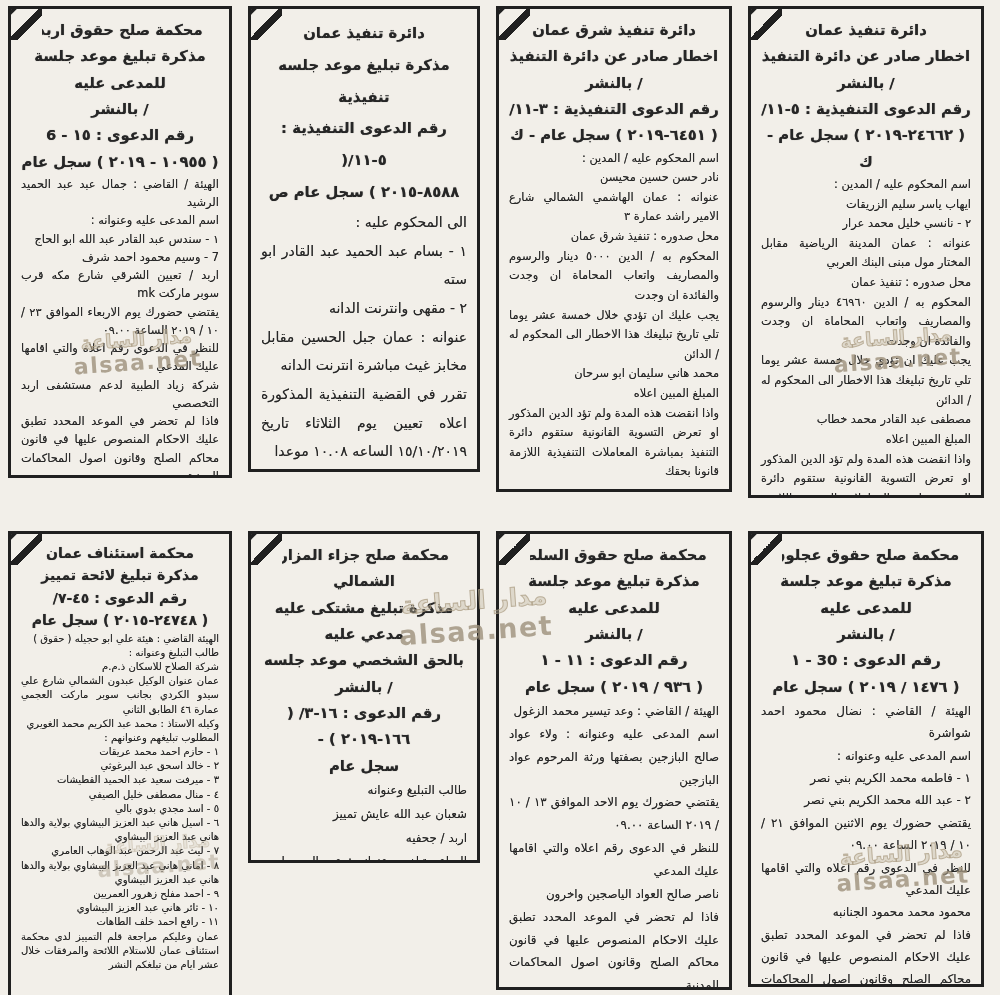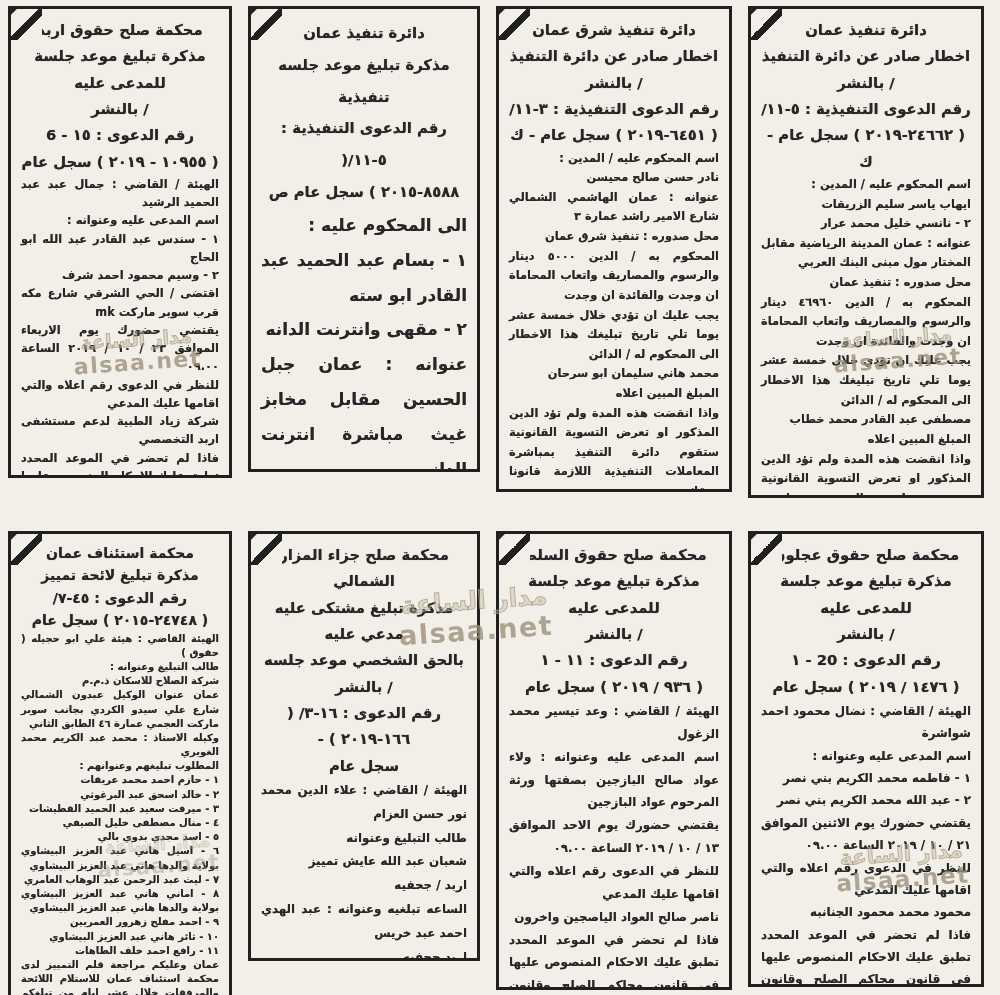--- a/index.html
+++ b/index.html
@@ -32,31 +32,31 @@
     pointer-events:none;
   }
   
   .notice::after{
     content:"";position:absolute;top:2px;left:-14px;width:26px;height:4px;
     background:#202020;transform:rotate(-45deg);
     pointer-events:none;
   }
   .n-header{ text-align:center;font-weight:700;font-size:14.8px;line-height:1.78;
     text-shadow:0 0 .7px rgba(35,35,35,.7);}
-  .n-body{ text-align:justify;font-weight:700;letter-spacing:.1px;
+  .n-body{ text-align:justify;font-weight:400;letter-spacing:.1px;
     text-shadow:0 0 .6px rgba(45,45,45,.6);}
   .n-body div{margin:0;}
   .n-sig{font-weight:700;margin-top:10px;text-shadow:0 0 .6px rgba(45,45,45,.6);}
   
   .n1{height:472px}.n1 .n-body{font-size:11.4px;line-height:1.6}
-  .n2{height:466px}.n2 .n-header{line-height:2.15}.n2 .n-body{font-size:17px;line-height:2.05}
+  .n2{height:466px}.n2 .n-header{line-height:2.15}.n2 .n-body{font-size:14px;line-height:2.05}
   .n3{height:486px}.n3 .n-body{font-size:11.4px;line-height:1.72}
   .n4{height:492px}.n4 .n-body{font-size:11.4px;line-height:1.72}
   .n5{height:500px}.n5 .n-header{font-size:14px;line-height:1.6}.n5 .n-body{font-size:10px;line-height:1.42}
-  .n6{height:430px}.n6 .n-body{font-size:11.9px;line-height:2.0}
+  .n6{height:332px}.n6 .n-body{font-size:11.9px;line-height:2.0}
   .n7{height:459px}.n7 .n-body{font-size:11.9px;line-height:1.92}
   .n8{height:456px}.n8 .n-body{font-size:11.9px;line-height:1.88}
   
   .wm{position:absolute;text-align:center;pointer-events:none;transform:rotate(-4deg);}
   .wm .wm-ar{
     font-weight:700;color:rgba(190,178,156,.38);
     -webkit-text-stroke:1px rgba(172,158,132,.75);
     letter-spacing:1px;
   }
   .wm .wm-en{
@@ -77,22 +77,22 @@
         <div>محكمة صلح حقوق اربد</div>
         <div>مذكرة تبليغ موعد جلسة للمدعى عليه</div>
         <div>/ بالنشر</div>
         <div>رقم الدعوى : ١٥ - 6</div>
         <div>( ١٠٩٥٥ - ٢٠١٩ ) سجل عام</div>
       </div>
     <div class="n-body">
         <div>الهيئة / القاضي : جمال عبد عبد الحميد الرشيد</div>
         <div>اسم المدعى عليه وعنوانه :</div>
         <div>١ - سندس عبد القادر عبد الله ابو الحاج</div>
-        <div>٢ - وسيم محمود احمد شرف</div>
-        <div>اقتضى / الحي الشرقي شارع مكه قرب سوبر ماركت mk</div>
+        <div>7 - وسيم محمود احمد شرف</div>
+        <div>اربد / تعيين الشرقي شارع مكه قرب سوبر ماركت mk</div>
         <div>يقتضي حضورك يوم الاربعاء الموافق ٢٣ / ١٠ / ٢٠١٩ الساعة ٠٩.٠٠</div>
         <div>للنظر في الدعوى رقم اعلاه والتي اقامها عليك المدعي</div>
         <div>شركة زياد الطبية لدعم مستشفى اربد التخصصي</div>
         <div>فاذا لم تحضر في الموعد المحدد تطبق عليك الاحكام المنصوص عليها في قانون محاكم الصلح وقانون اصول المحاكمات المدنية</div>
       </div>
     <div class="n-sig"></div>
   </section>
   <section class="notice n2">
     <div class="n-header">
         <div>دائرة تنفيذ عمان</div>
@@ -112,21 +112,21 @@
   </section>
   <section class="notice n3">
     <div class="n-header">
         <div>دائرة تنفيذ شرق عمان</div>
         <div>اخطار صادر عن دائرة التنفيذ / بالنشر</div>
         <div>رقم الدعوى التنفيذية : ٣-١١/</div>
         <div>( ٦٤٥١-٢٠١٩ ) سجل عام - ك</div>
       </div>
     <div class="n-body">
         <div>اسم المحكوم عليه / المدين :</div>
-        <div>نادر حسن صالح محيسن</div>
+        <div>نادر حسن حسين محيسن</div>
         <div>عنوانه : عمان الهاشمي الشمالي شارع الامير راشد عمارة ٣</div>
         <div>محل صدوره : تنفيذ شرق عمان</div>
         <div>المحكوم به / الدين ٥٠٠٠ دينار والرسوم والمصاريف واتعاب المحاماة ان وجدت والفائدة ان وجدت</div>
         <div>يجب عليك ان تؤدي خلال خمسة عشر يوما تلي تاريخ تبليغك هذا الاخطار الى المحكوم له / الدائن</div>
         <div>محمد هاني سليمان ابو سرحان</div>
         <div>المبلغ المبين اعلاه</div>
         <div>واذا انقضت هذه المدة ولم تؤد الدين المذكور او تعرض التسوية القانونية ستقوم دائرة التنفيذ بمباشرة المعاملات التنفيذية اللازمة قانونا بحقك</div>
       </div>
 
   </section>
@@ -182,21 +182,20 @@
   </section>
   <section class="notice n6">
     <div class="n-header">
         <div>محكمة صلح جزاء المزار الشمالي</div>
         <div>مذكرة تبليغ مشتكى عليه مدعي عليه</div>
         <div>بالحق الشخصي موعد جلسه / بالنشر</div>
         <div>رقم الدعوى : ١٦-٣/ ( ١٦٦-٢٠١٩ ) -</div>
         <div>سجل عام</div>
       </div>
     <div class="n-body">
-        <div>الهيئة / القاضي : علاء الدين محمد نور حسن العزام</div>
         <div>طالب التبليغ وعنوانه</div>
         <div>شعبان عبد الله عايش تمييز</div>
         <div>اربد / جحفيه</div>
         <div>الساعه تبلغيه وعنوانه : عبد الهدي احمد عبد خريس</div>
         <div>اربد جحفيه</div>
         <div>يقتضي حضورك يوم الثلاثاء الموافق ١٥/١٠/٢٠١٩ الساعة ٠٩.٠٠</div>
       </div>
     <div class="n-sig"></div>
   </section>
   <section class="notice n7">
@@ -215,21 +214,21 @@
         <div>ناصر صالح العواد الياصجين واخرون</div>
         <div>فاذا لم تحضر في الموعد المحدد تطبق عليك الاحكام المنصوص عليها في قانون محاكم الصلح وقانون اصول المحاكمات المدنية</div>
       </div>
     <div class="n-sig"></div>
   </section>
   <section class="notice n8">
     <div class="n-header">
         <div>محكمة صلح حقوق عجلون</div>
         <div>مذكرة تبليغ موعد جلسة للمدعى عليه</div>
         <div>/ بالنشر</div>
-        <div>رقم الدعوى : 20 - ١</div>
+        <div>رقم الدعوى : 30 - ١</div>
         <div>( ١٤٧٦ / ٢٠١٩ ) سجل عام</div>
       </div>
     <div class="n-body">
         <div>الهيئة / القاضي : نضال محمود احمد شواشرة</div>
         <div>اسم المدعى عليه وعنوانه :</div>
         <div>١ - فاطمه محمد الكريم بني نصر</div>
         <div>٢ - عبد الله محمد الكريم بني نصر</div>
         <div>يقتضي حضورك يوم الاثنين الموافق ٢١ / ١٠ / ٢٠١٩ الساعة ٠٩.٠٠</div>
         <div>للنظر في الدعوى رقم اعلاه والتي اقامها عليك المدعي</div>
         <div>محمود محمد محمود الجنانبه</div>

